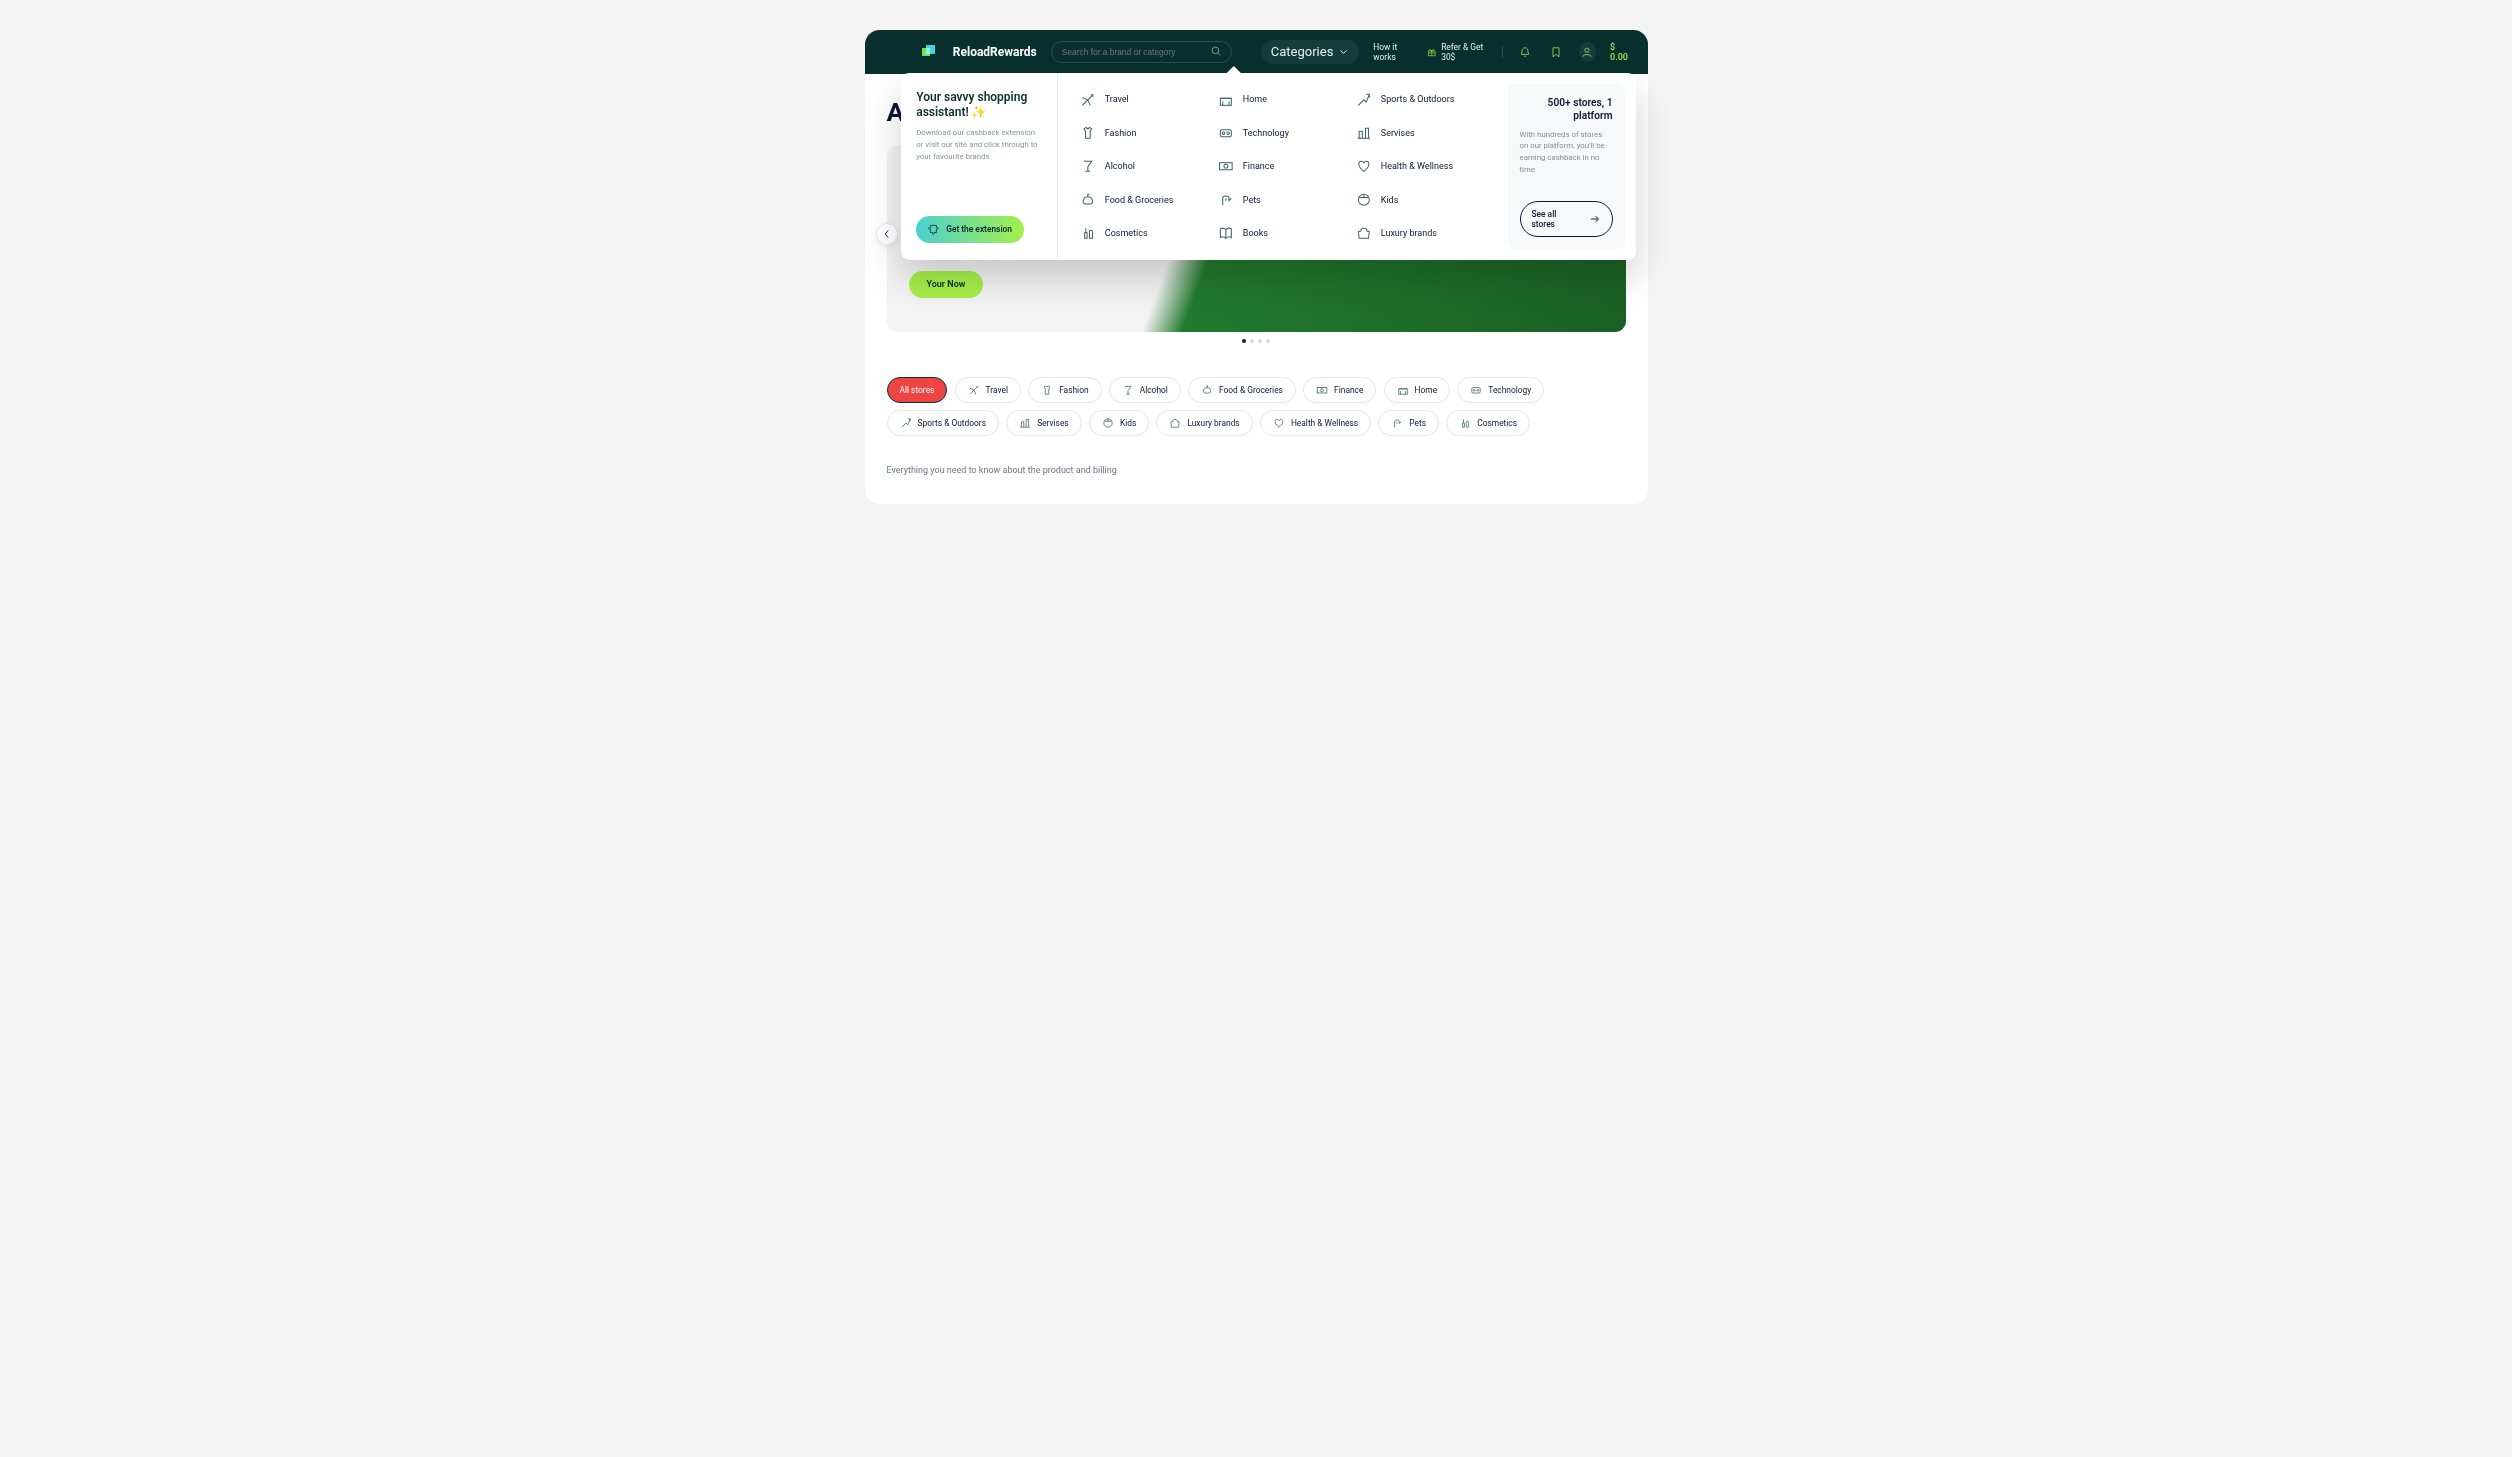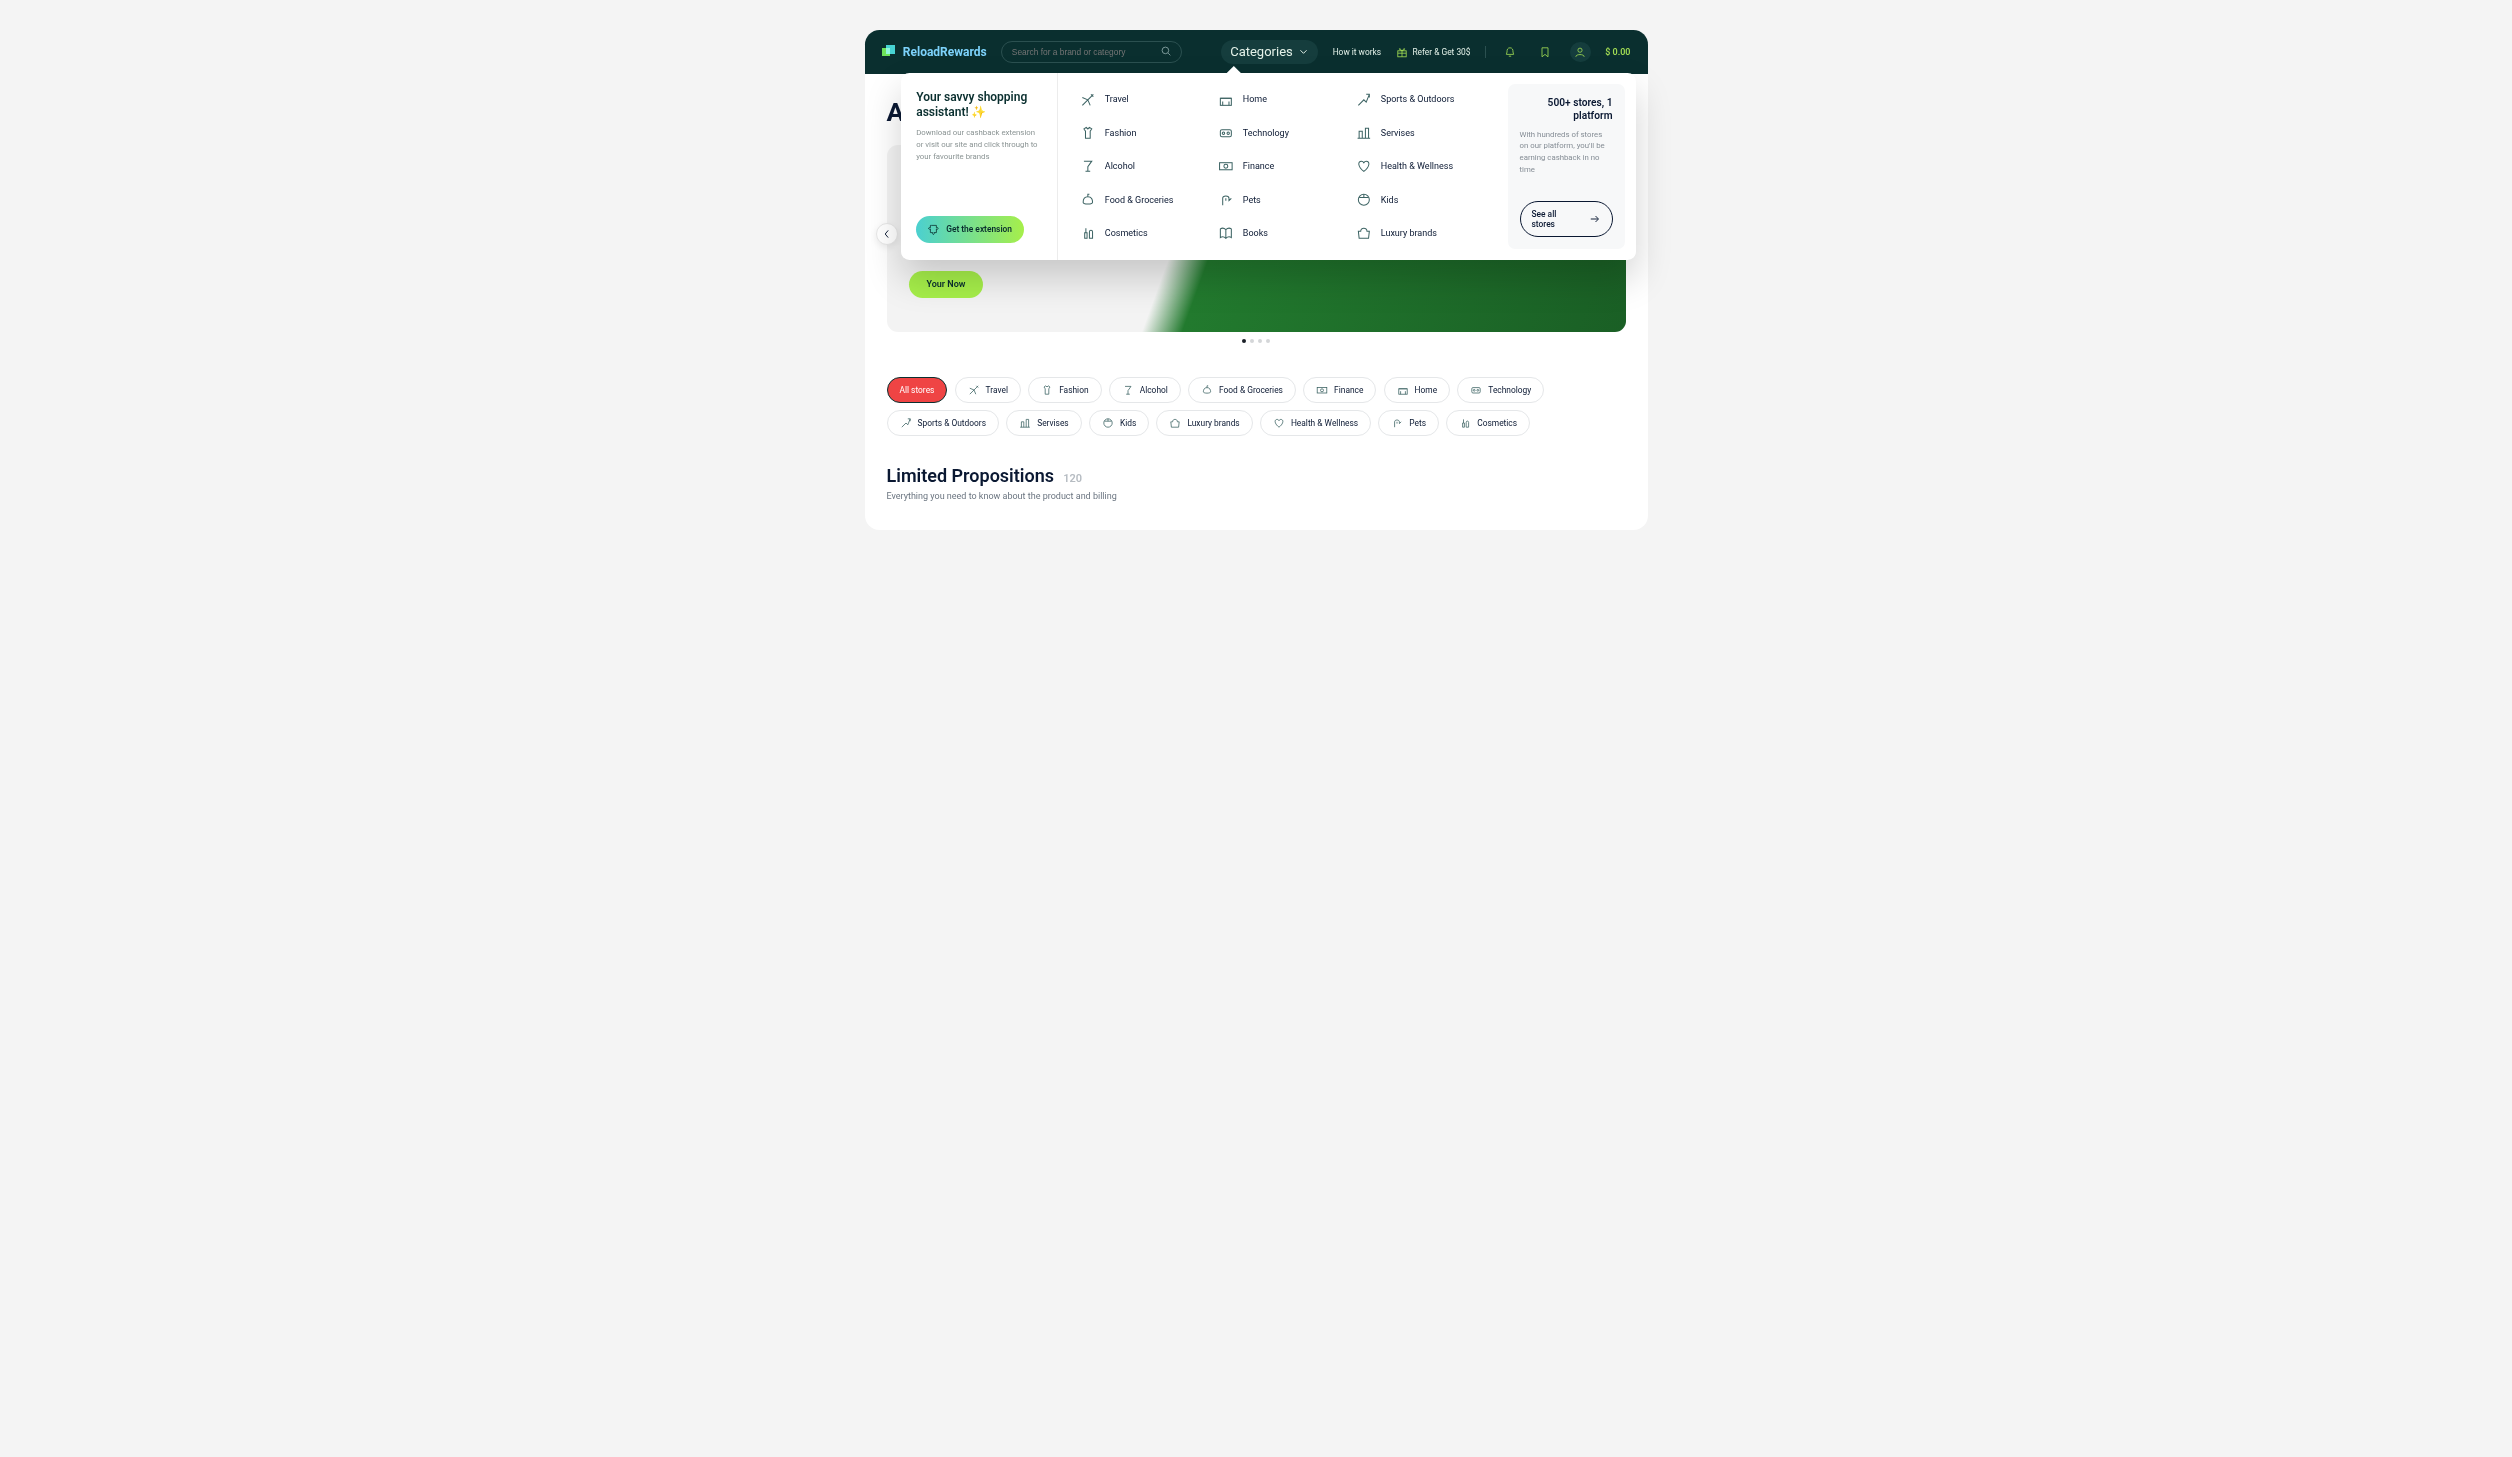--- a/index.html
+++ b/index.html
@@ -22,24 +22,25 @@
     background: #0a2f2f;
     padding: 9.6px 17px;
     display: flex;
     align-items: center;
     gap: 14.5px;
     border-radius: 14.5px 14.5px 0 0;
   }
   .brand {
     display: flex;
     align-items: center;
-    gap: 8px;
-    color: #7dd3fc;
+    gap: 18px;
+    color: #ffffff;
     font-weight: 700;
     font-size: 12px;
+    margin-left: 40px;
   }
   .brand-mark {
     width: 13.3px;
     height: 13.3px;
     position: relative;
   }
   .brand-mark::before {
     content:"";
     position:absolute;
     left:0; top:2.4px;
@@ -680,22 +681,18 @@
         </div>
         <div class="chip">
           <svg viewBox="0 0 20 20" class="chip-icon">
             <use href="#c-cosmetics"></use>
           </svg>
           <span>Cosmetics</span>
         </div>
       </div>
 
     <div class="limited">
-      <h2>
-        <span>Limited Propositions</span>
-        <span class="count">120</span>
-      </h2>
       <p>Everything you need to know about the product and billing</p>
     </div>
 
   </div>
 </div>
 
 
 </body></html>

